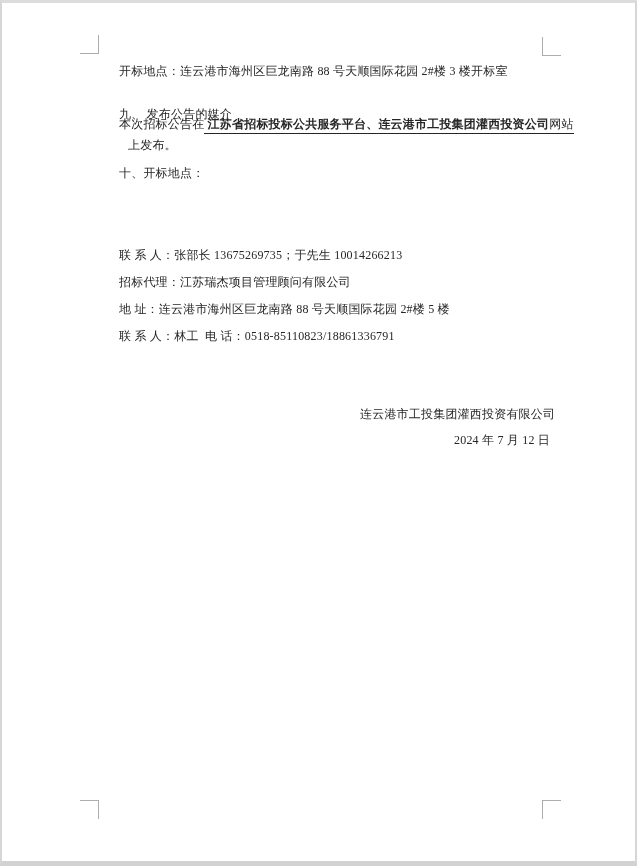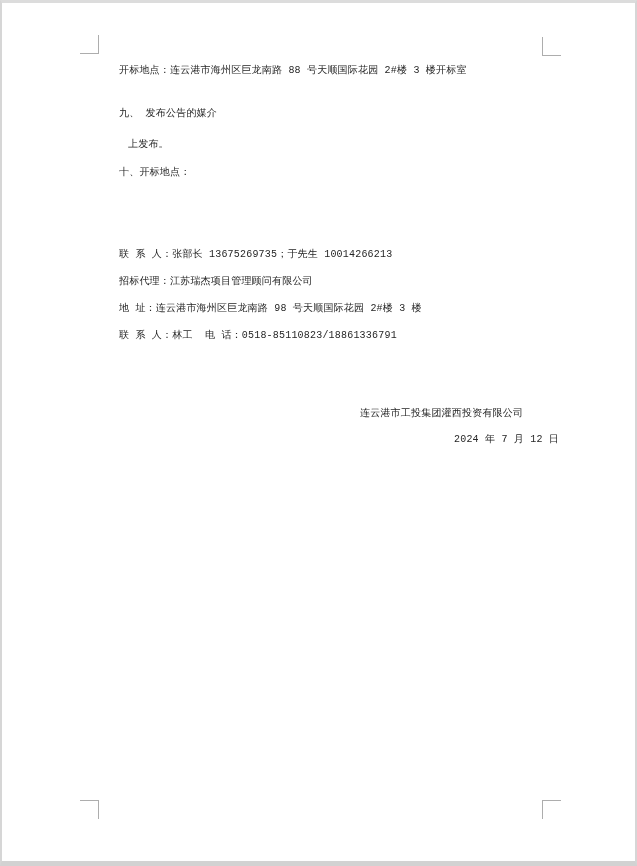--- a/index.html
+++ b/index.html
@@ -16,26 +16,25 @@
     border-top: 3px solid #dcdcdc;
     border-left: 2px solid #d6d6d6;
     border-right: 2px solid #d6d6d6;
     border-bottom: 5px solid #d2d2d2;
     overflow: hidden;
     font-family: "Liberation Serif", "DejaVu Serif", serif;
     color: #262626;
   }
   .line {
     position: absolute;
-    font-size: 10px;
+    font-size: 12px;
     line-height: 14px;
     letter-spacing: 0.2px;
     white-space: pre;
     color: #262626;
-    font-family: Liberation Mono, monospace;
   }
   .bold { font-weight: 700; }
   .underline {
     border-bottom: 1px solid #262626;
     padding-bottom: 2px;
   }
   .crop {
     position: absolute;
     width: 18px;
     height: 18px;
@@ -52,32 +51,33 @@
 
   <div class="crop tl" style="left:78px;  top:32px;"></div>
   <div class="crop tr" style="left:540px; top:34px;"></div>
   <div class="crop bl" style="left:78px;  top:797px;"></div>
   <div class="crop br" style="left:540px; top:797px;"></div>
 
   <div class="line" style="top:61px; left:117px;">开标地点：连云港市海州区巨龙南路 88 号天顺国际花园 2#楼 3 楼开标室</div>
 
   <div class="line" style="top:104px; left:117px;">九、 发布公告的媒介</div>
 
+  <div class="line" style="top:114px; left:117px;"><span>本次招标公告在</span><span class="bold underline"> 江苏省招标投标公共服务平台、连云港市工投集团灌西投资公司</span><span class="underline">网站</span></div>
 
   <div class="line" style="top:135px; left:94px;margin-left:32px;">上发布。</div>
 
   <div class="line" style="top:163px; left:117px;">十、开标地点：</div>
 
 
 
   <div class="line" style="top:245px; left:117px;">联 系 人：张部长 13675269735；于先生 10014266213</div>
 
   <div class="line" style="top:272px; left:117px;">招标代理：江苏瑞杰项目管理顾问有限公司</div>
 
-  <div class="line" style="top:299px; left:117px;">地 址：连云港市海州区巨龙南路 98 号天顺国际花园 2#楼 3 楼</div>
+  <div class="line" style="top:299px; left:117px;">地 址：连云港市海州区巨龙南路 88 号天顺国际花园 2#楼 5 楼</div>
 
   <div class="line" style="top:326px; left:117px;">联 系 人：林工  电 话：0518-85110823/18861336791</div>
 
   <div class="line" style="top:404px; left:358px;">连云港市工投集团灌西投资有限公司</div>
 
   <div class="line" style="top:430px; left:452px;">2024 年 7 月 12 日</div>
 
 </div>
 
 </body></html>

